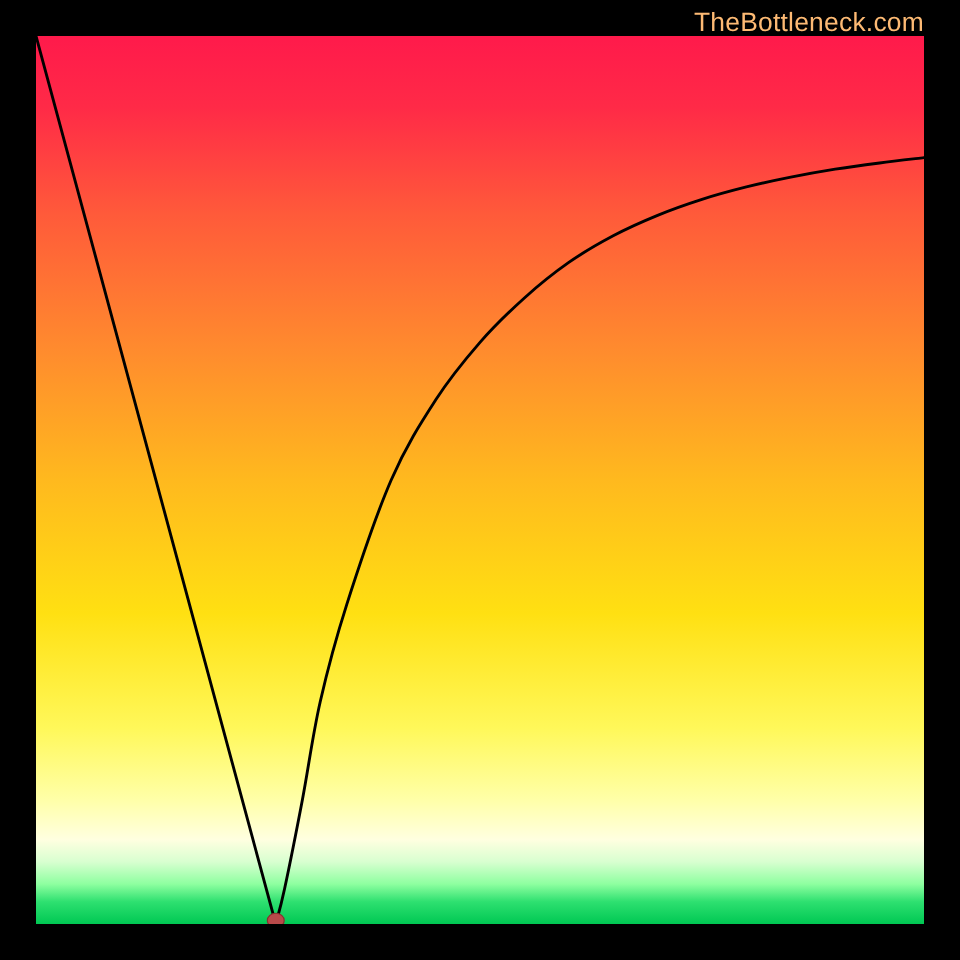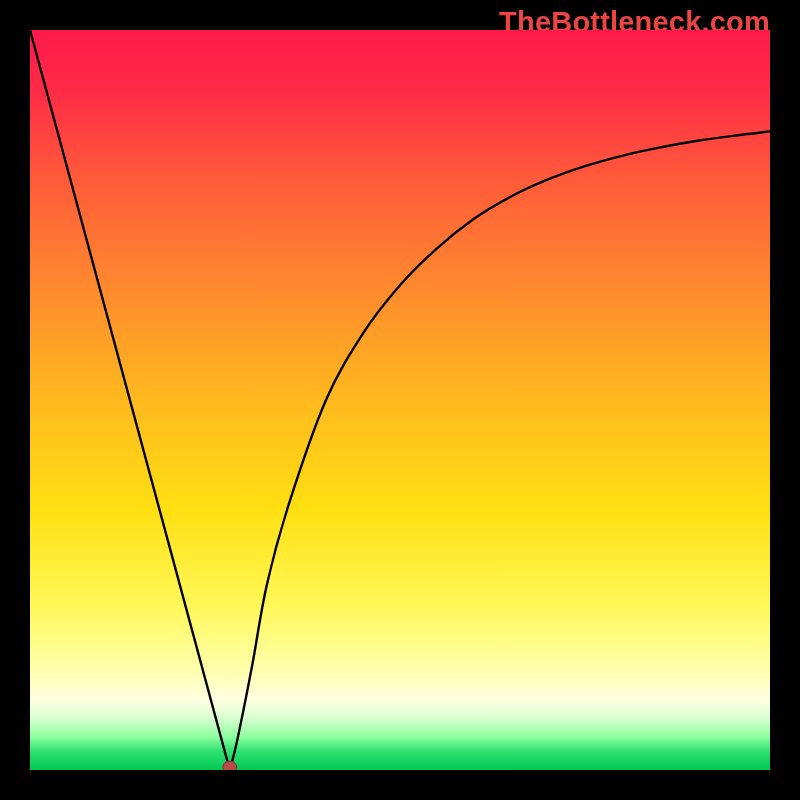--- a/index.html
+++ b/index.html
@@ -30,23 +30,23 @@
     position: absolute;
     left: 0;
     top: 0;
     width: 740px;
     height: 740px;
   }
   .watermark {
     position: absolute;
     top: 6px;
     right: 30px;
-    font-size: 29px;
-    font-weight: 700;
-    color: #ef4444;
+    font-size: 22px;
+    font-weight: 400;
+    color: #fdba74;
     letter-spacing: 0.2px;
     user-select: none;
   }
   svg {
     position: absolute;
     left: 0;
     top: 0;
   }
 </style>
 </head>

